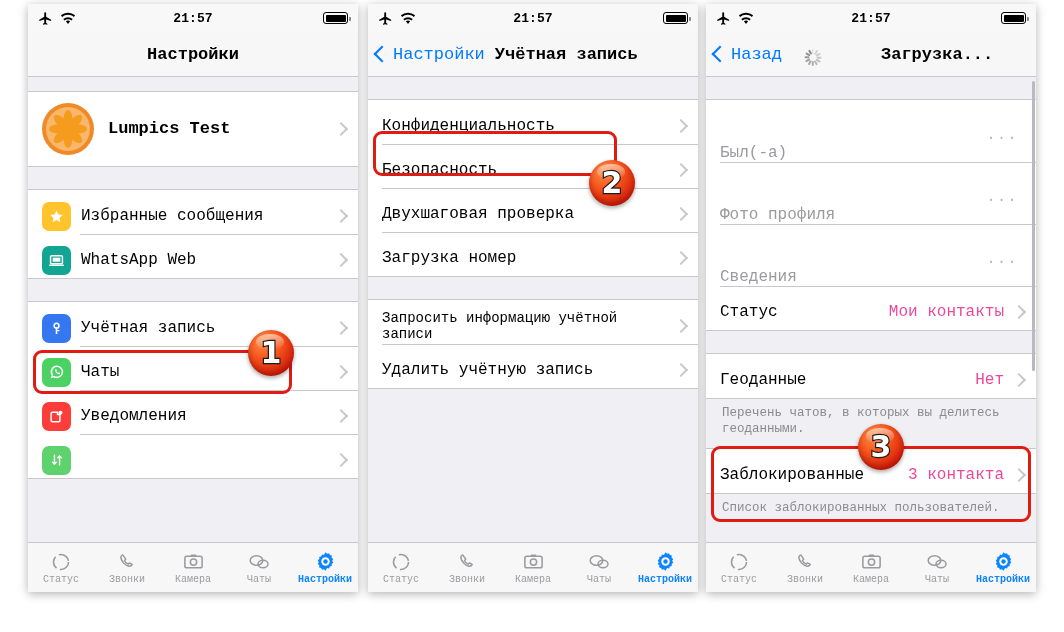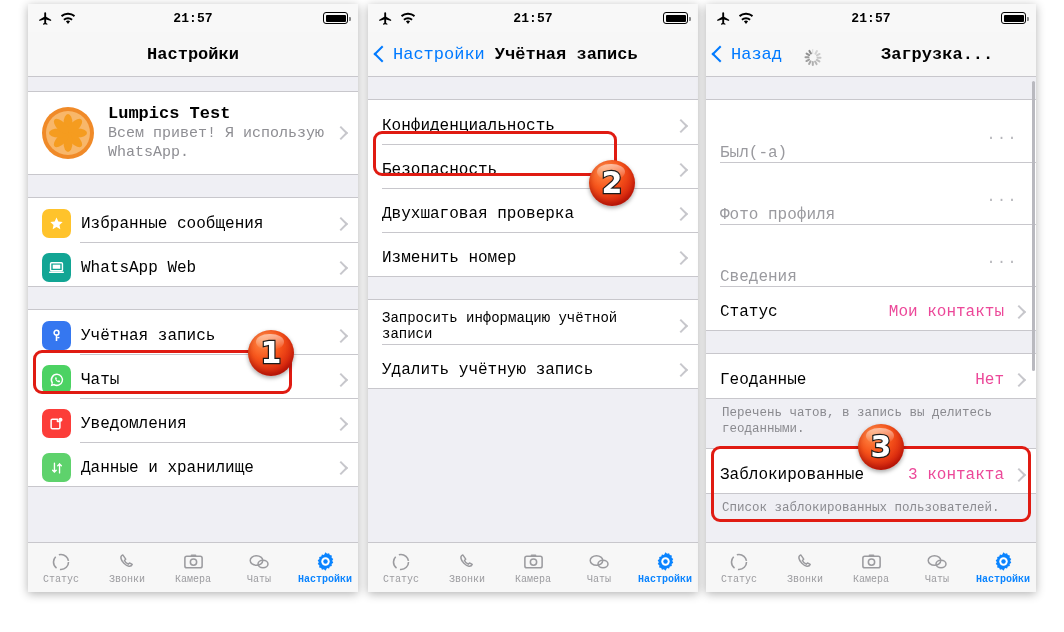--- a/index.html
+++ b/index.html
@@ -358,21 +358,20 @@
           <div class="seg" style="transform:translate(-50%,-100%) rotate(45deg)"></div>
           <div class="seg" style="transform:translate(-50%,-100%) rotate(90deg)"></div>
           <div class="seg" style="transform:translate(-50%,-100%) rotate(135deg)"></div>
           <div class="seg" style="transform:translate(-50%,-100%) rotate(180deg)"></div>
           <div class="seg" style="transform:translate(-50%,-100%) rotate(225deg)"></div>
           <div class="seg" style="transform:translate(-50%,-100%) rotate(270deg)"></div>
           <div class="seg" style="transform:translate(-50%,-100%) rotate(315deg)"></div>
         </div>
         <div class="profile-text">
           <div class="profile-name">Lumpics Test</div>
-          <div class="profile-status">Всем привет! Я использую WhatsApp.</div>
         </div>
         <div class="chev"></div>
       </div>
 
       <div class="gap"></div>
 
       <div class="group">
         <div class="row icon-row">
           <div class="appicon" style="background:#ffc32b">
             <svg width="17" height="17" viewBox="0 0 24 24">
@@ -428,21 +427,20 @@
           </div>
           <div class="row-label">Уведомления</div>
           <div class="chev"></div>
         </div>
         <div class="row icon-row">
           <div class="appicon" style="background:#5ed26c">
             <svg width="18" height="18" viewBox="0 0 24 24">
                 <path d="M8.6 5.5v12m0 0l-2.4-2.6m2.4 2.6l2.4-2.6M15.4 18.5v-12m0 0l-2.4 2.6m2.4-2.6l2.4 2.6" fill="none" stroke="#fff" stroke-width="1.8" stroke-linecap="round" stroke-linejoin="round"></path>
               </svg>
           </div>
-          <div class="row-label">Данные и хранилище</div>
           <div class="chev"></div>
         </div>
       </div>
       <div class="gap lg"></div>
     </div>
 
     <div class="tabbar">
       <div class="tab">
         <div class="tab-ico">
           <svg width="22" height="22" viewBox="0 0 24 24">
@@ -532,21 +530,21 @@
         </div>
         <div class="row">
           <div class="row-label">Безопасность</div>
           <div class="chev"></div>
         </div>
         <div class="row">
           <div class="row-label">Двухшаговая проверка</div>
           <div class="chev"></div>
         </div>
         <div class="row">
-          <div class="row-label">Изменить номер</div>
+          <div class="row-label">Загрузка номер</div>
           <div class="chev"></div>
         </div>
       </div>
 
       <div class="gap"></div>
 
       <div class="group">
         <div class="row">
           <div class="row-label sm">Запросить информацию учётной записи</div>
           <div class="chev"></div>
@@ -681,21 +679,21 @@
 
       <div class="gap"></div>
 
       <div class="group">
         <div class="row">
           <div class="row-label">Геоданные</div>
           <div class="row-value">Нет</div>
           <div class="chev after-value"></div>
         </div>
       </div>
-      <div class="note">Перечень чатов, в запись вы делитесь геоданными.</div>
+      <div class="note">Перечень чатов, в которых вы делитесь геоданными.</div>
 
       <div class="group">
         <div class="row">
           <div class="row-label">Заблокированные</div>
           <div class="row-value">3 контакта</div>
           <div class="chev after-value"></div>
         </div>
       </div>
       <div class="note">Список заблокированных пользователей.</div>
       <div class="gap sm"></div>

